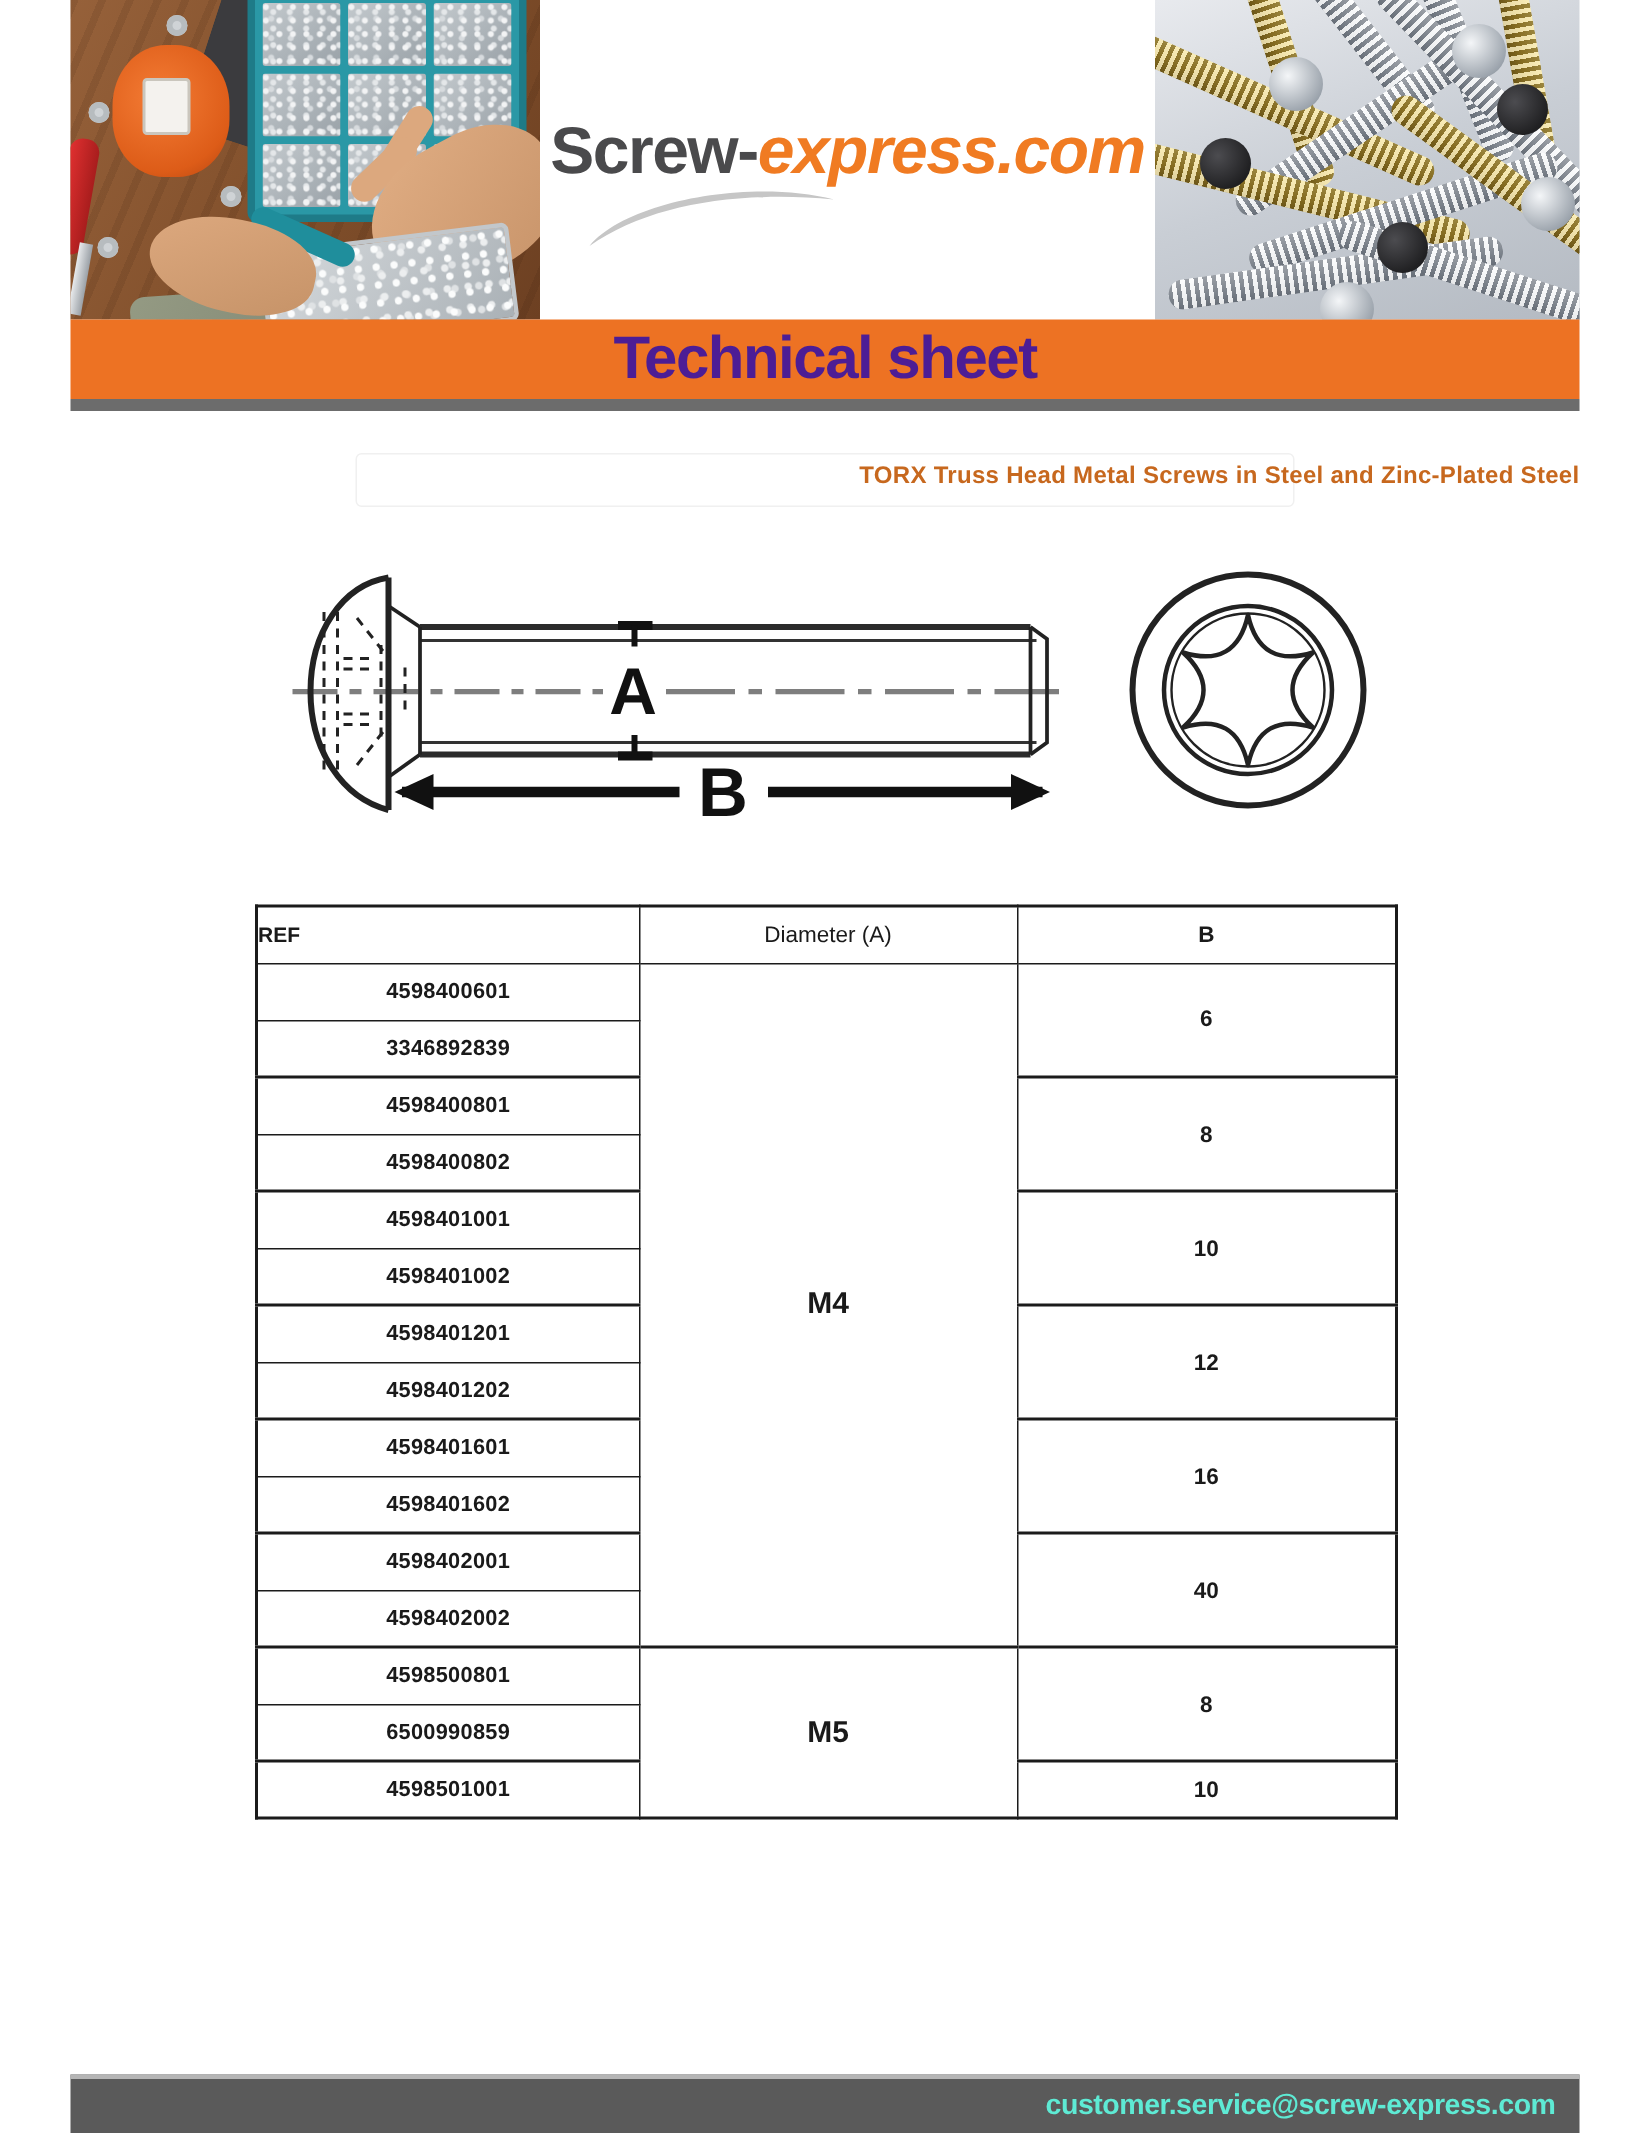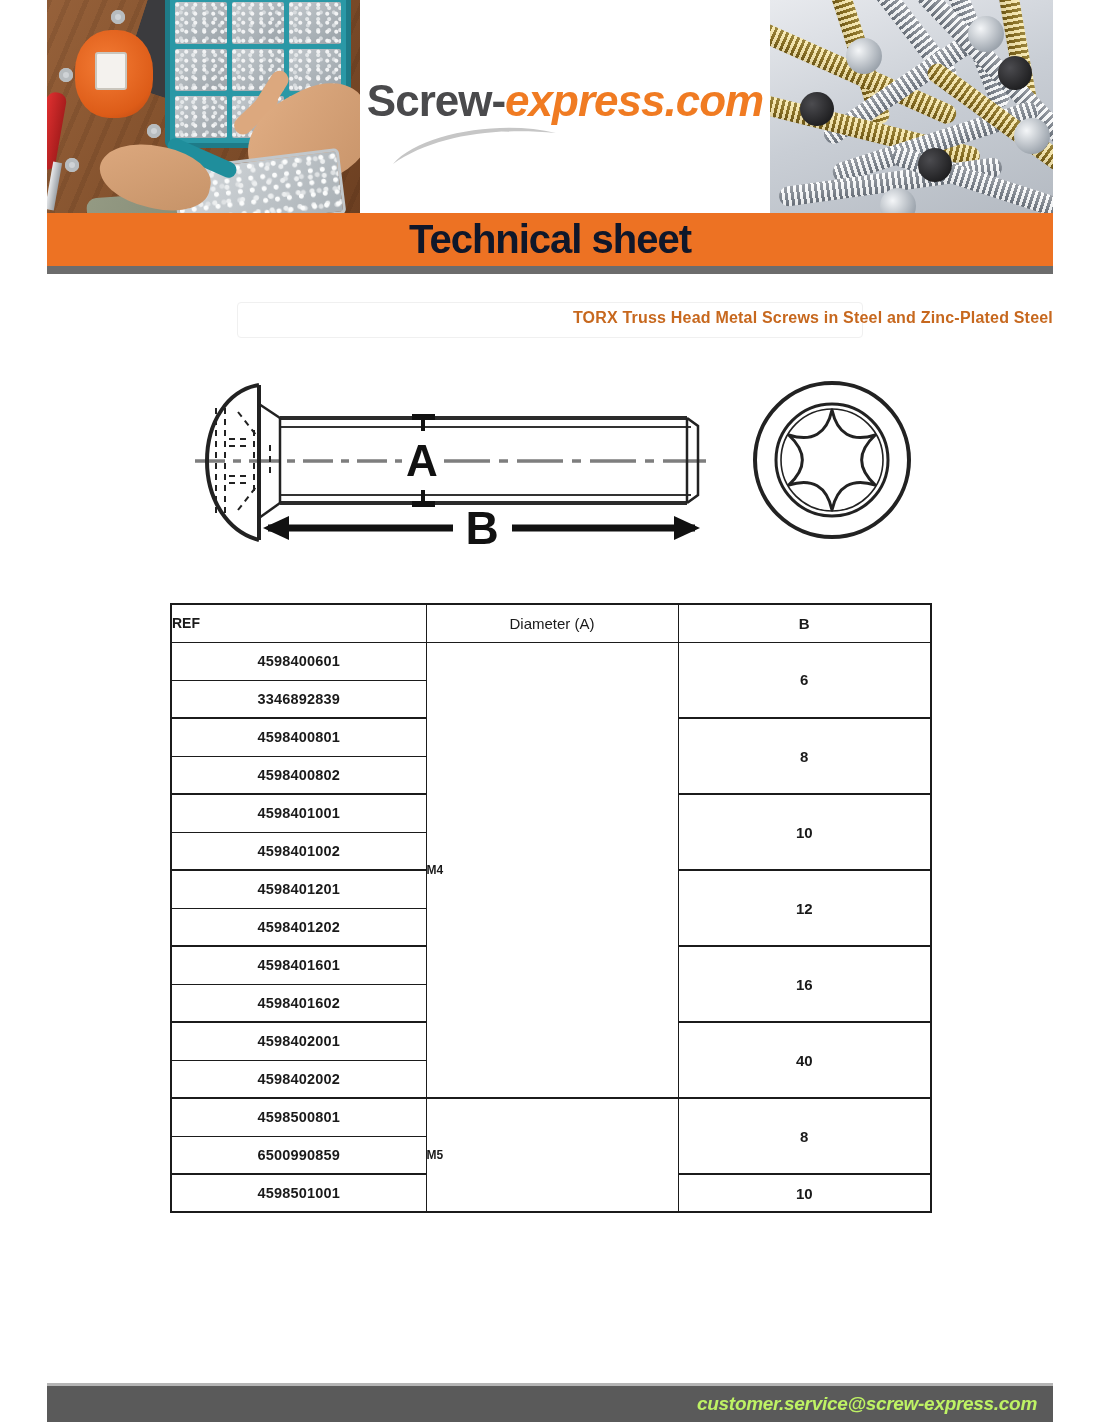--- a/index.html
+++ b/index.html
@@ -62,49 +62,49 @@
   .silver{background:
      repeating-linear-gradient(90deg, rgba(70,76,86,.5) 0 3px, rgba(255,255,255,.8) 3px 6px),
      linear-gradient(180deg,#f3f6f9 0%,#bac1c8 55%,#868e97 100%);}
   .head-dark{position:absolute;width:34px;height:34px;border-radius:50%;
      background:radial-gradient(circle at 35% 35%,#4c4c50,#202022 72%);}
   .head-silver{position:absolute;width:36px;height:36px;border-radius:50%;
      background:radial-gradient(circle at 35% 35%,#f4f6f8,#9aa2ab 75%,#6f767e);}
 
   
   .banner{position:absolute;left:47px;top:213px;width:1006px;height:53px;background:#ed7223;
-    text-align:center;line-height:53px;color:#0f172a;font-size:40px;font-weight:bold;letter-spacing:-1px;}
+    text-align:center;line-height:53px;color:#4c1d95;font-size:40px;font-weight:bold;letter-spacing:-1px;}
   .banner-shadow{position:absolute;left:47px;top:266px;width:1006px;height:8px;background:#6c6c6c;}
 
   
   .title-box{position:absolute;left:237px;top:302px;width:624px;height:34px;border:1px solid #f0f0f0;border-radius:4px;}
   .doc-title{position:absolute;left:47px;top:309px;width:1006px;text-align:right;
     color:#c7681e;font-size:16px;font-weight:bold;letter-spacing:.2px;}
 
   
   .diagram{position:absolute;left:150px;top:350px;}
 
   
   .spec-table{position:absolute;left:170px;top:603px;width:760px;border-collapse:collapse;table-layout:fixed;
     border:2.5px solid #1b1b1b;color:#1a1a1a;}
   .spec-table th,.spec-table td{border:1.6px solid #1b1b1b;height:38px;padding:0;box-sizing:border-box;}
   .col-ref{width:255px;} .col-dia{width:252px;} .col-b{width:253px;}
   .h-ref{text-align:left;padding-left:12px;font-size:14px;font-weight:bold;}
   .h-dia{text-align:center;font-size:15px;font-weight:normal;}
   .h-b{text-align:center;font-size:15px;font-weight:bold;}
   .ref-cell{text-align:center;padding-left:12px;font-size:14.5px;font-weight:bold;letter-spacing:.2px;}
-  .dia-cell{text-align:left;font-size:12px;font-weight:bold;}
+  .dia-cell{text-align:center;font-size:20px;font-weight:bold;}
   .b-cell{text-align:center;font-size:15px;font-weight:bold;}
   .bgroup-start td{border-top-width:2.2px;}
 
   
   .footer{position:absolute;left:47px;top:1383px;width:1006px;height:39px;background:#5a5a5a;
     border-top:3px solid #b5b5b5;box-sizing:border-box;text-align:right;}
-  .footer span{display:inline-block;margin-right:16px;color:#bef264;font-size:19px;font-weight:bold;
-    line-height:36px;letter-spacing:-0.3px;font-style:italic;}
+  .footer span{display:inline-block;margin-right:16px;color:#5eead4;font-size:19px;font-weight:bold;
+    line-height:36px;letter-spacing:-0.3px;}
 </style>
 </head>
 <body>
 
 <div class="page">
 
   <div class="photo-left">
     <div class="pl blackpad"></div>
     <div class="pl tape"></div>
     <div class="pl tape-label"></div>

